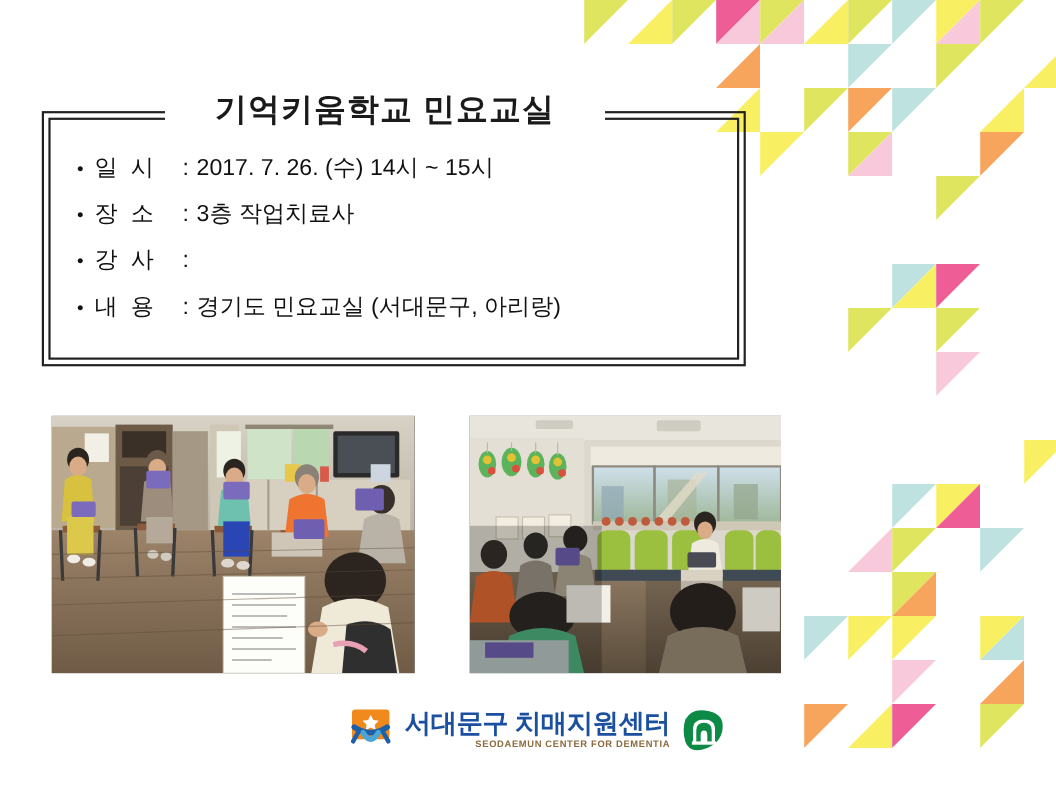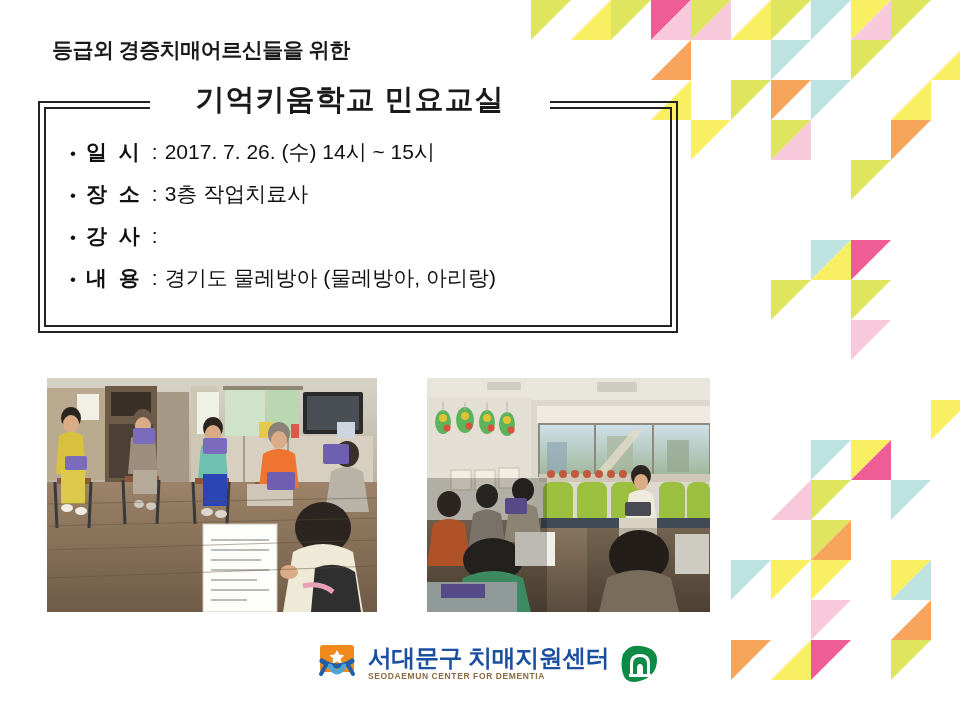--- a/index.html
+++ b/index.html
@@ -106,22 +106,21 @@
   }
   .bullet {
     width: 16px;
     font-size: 17px;
     line-height: 1;
     color: #111111;
     flex: none;
   }
   .detail-label {
     letter-spacing: 3px;
-    margin-right: 6px;
-    font-weight: bold;
+    margin-right: 20px;
   }
   .detail-sep {
     margin: 0 7px 0 3px;
   }
   .detail-value {
     letter-spacing: 0px;
   }
 
   
   .photo {
@@ -173,21 +172,21 @@
     line-height: 1.05;
     white-space: nowrap;
     text-align: right;
   }
   #logo-sub {
     font-size: 8.5px;
     font-weight: bold;
     color: #8c6a3f;
     letter-spacing: 0.6px;
     white-space: nowrap;
-    text-align: left;
+    text-align: right;
     margin-top: 1px;
   }
   #logo-gate {
     width: 46px;
     height: 42px;
     flex: none;
   }
 </style>
 </head>
 <body>
@@ -243,21 +242,20 @@
       <div class="tri" style="left: 811px; top: 600px; background: rgb(248, 201, 218); clip-path: polygon(0px 0px, 100% 0px, 0px 100%);"></div>
       <div class="tri" style="left: 891px; top: 600px; background: rgb(247, 165, 92); clip-path: polygon(100% 0px, 100% 100%, 0px 100%);"></div>
       <div class="tri" style="left: 731px; top: 640px; background: rgb(247, 165, 92); clip-path: polygon(0px 0px, 100% 0px, 0px 100%);"></div>
       <div class="tri" style="left: 771px; top: 640px; background: rgb(249, 239, 98); clip-path: polygon(100% 0px, 100% 100%, 0px 100%);"></div>
       <div class="tri" style="left: 811px; top: 640px; background: rgb(239, 93, 151); clip-path: polygon(0px 0px, 100% 0px, 0px 100%);"></div>
       <div class="tri" style="left: 891px; top: 640px; background: rgb(223, 229, 95); clip-path: polygon(0px 0px, 100% 0px, 0px 100%);"></div>
       <div class="tri" style="left: 931px; top: 40px; background: rgb(249, 239, 98); clip-path: polygon(100% 0px, 100% 100%, 0px 100%);"></div>
       <div class="tri" style="left: 931px; top: 400px; background: rgb(249, 239, 98); clip-path: polygon(0px 0px, 100% 0px, 0px 100%);"></div>
     </div>
 
-  <div id="kicker">등급외 경증치매어르신들을 위한</div>
 
   <div id="frame-outer"></div>
   <div id="frame-inner"></div>
   <div id="frame-title-mask"></div>
 
   <div id="main-title">기억키움학교 민요교실</div>
 
   <div id="details">
       <div class="detail-row">
         <span class="bullet">•</span>
@@ -273,21 +271,21 @@
       </div>
       <div class="detail-row">
         <span class="bullet">•</span>
         <span class="detail-label">강 사</span>
         <span class="detail-sep">:</span>
       </div>
       <div class="detail-row">
         <span class="bullet">•</span>
         <span class="detail-label">내 용</span>
         <span class="detail-sep">:</span>
-        <span class="detail-value">경기도 물레방아 (물레방아, 아리랑)</span>
+        <span class="detail-value">경기도 민요교실 (서대문구, 아리랑)</span>
       </div>
     </div>
 
   <div class="photo" id="photo-left">
     <svg viewBox="0 0 330 234" preserveAspectRatio="none">
       <defs>
         <linearGradient id="floorL" x1="0" y1="0" x2="0" y2="1">
           <stop offset="0%" stop-color="#9c8369"></stop>
           <stop offset="100%" stop-color="#6f5b46"></stop>
         </linearGradient>

